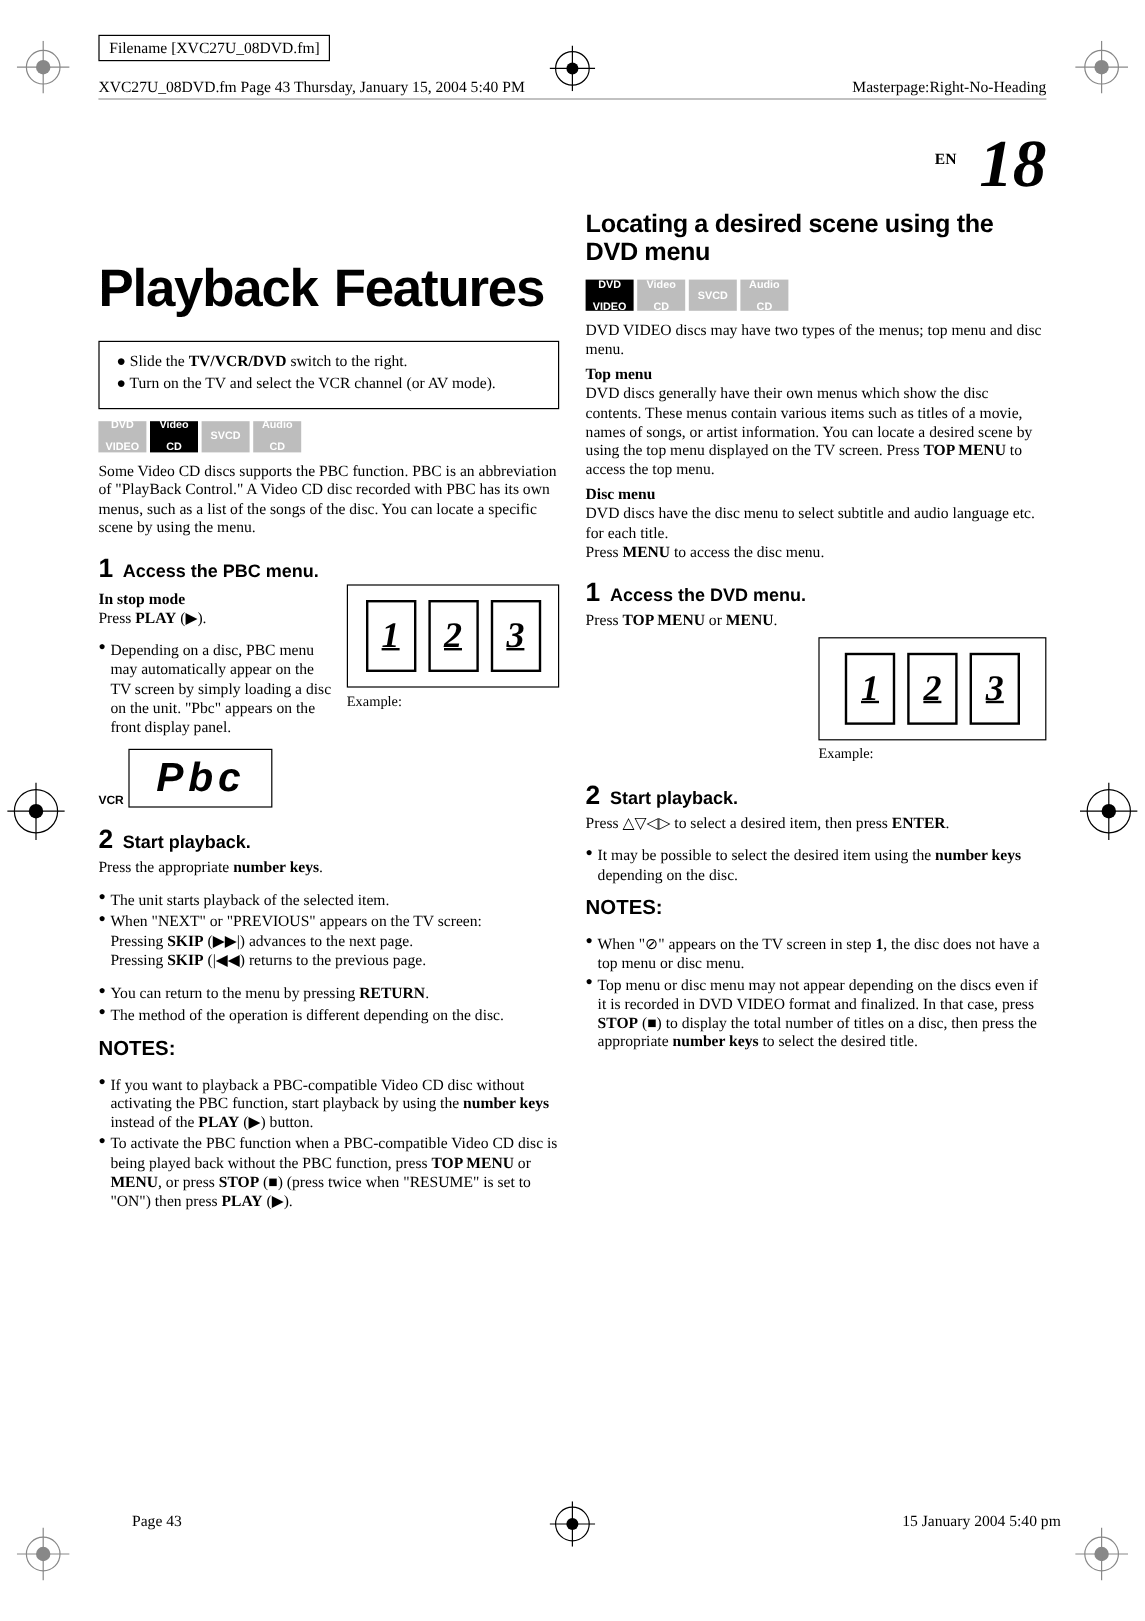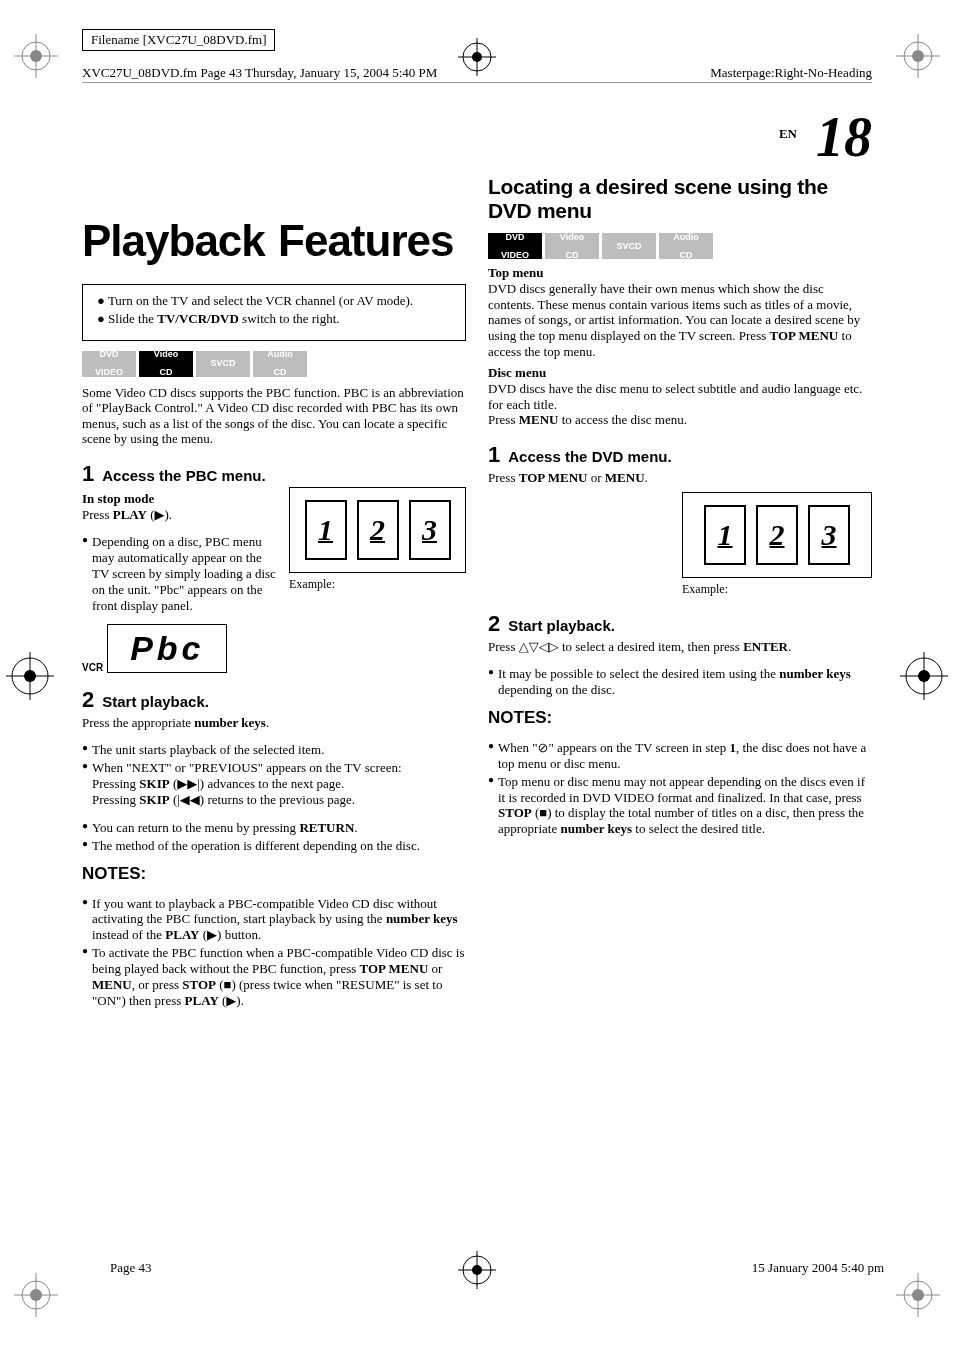--- a/index.html
+++ b/index.html
@@ -12,21 +12,21 @@
   .pg-num .en { font-size: 13px; font-weight: bold; font-style: normal; vertical-align: 18px; margin-right: 19px; }
   .columns { display: flex; gap: 22px; margin-top: 6px; }
   .col { width: 50%; }
   .main-title { font-family: Arial, Helvetica, sans-serif; font-weight: 900; font-size: 44px; letter-spacing: -1px; word-spacing: 2px; margin-top: 41px; }
   .intro-box { border: 1px solid #000; padding: 8px 14px 10px 14px; font-size: 13px; margin-top: 18px; }
   .bulleted { list-style: none; padding-left: 0; }
   .bulleted li::before { content: "● "; }
   .bulleted li { padding-left: 0; margin-bottom: 2px; line-height: 1.25; }
   .section-title { font-family: Arial, Helvetica, sans-serif; font-weight: 900; font-size: 21px; line-height: 1.15; letter-spacing: -0.3px; margin-top: 18px; }
   .badges { display: flex; gap: 3px; margin-top: 10px; }
-  .badge { width: 54px; height: 26px; background: #000; color: #fff; font-family: Arial, Helvetica, sans-serif; font-weight: bold; font-size: 9px; display: flex; align-items: center; justify-content: center; text-align: center; line-height: 1; }
+  .badge { width: 40px; height: 26px; background: #000; color: #fff; font-family: Arial, Helvetica, sans-serif; font-weight: bold; font-size: 9px; display: flex; align-items: center; justify-content: center; text-align: center; line-height: 1; }
   .badge.grey { background: #bdbdbd; color: #fff; }
   .badge span { display: block; }
   .body-text { font-size: 13px; line-height: 1.2; margin-top: 8px; }
   .step { display: flex; align-items: baseline; gap: 8px; margin-top: 14px; }
   .step-num { font-family: Arial, Helvetica, sans-serif; font-weight: 900; font-size: 22px; }
   .step-title { font-family: Arial, Helvetica, sans-serif; font-weight: 900; font-size: 15px; }
   .sublabel { font-weight: bold; font-size: 13px; margin-top: 4px; }
   .small-list { list-style: none; font-size: 13px; margin-top: 12px; padding-left: 0; }
   .small-list > li { position: relative; padding-left: 10px; margin-top: 2px; line-height: 1.22; }
   .small-list > li::before { content: "●"; position: absolute; left: 0; top: 0; font-size: 10px; }
@@ -129,22 +129,22 @@
     <div class="pg-num"><span class="en">EN</span><span>18</span></div>
   </div>
 
   <div class="columns">
 
     <div class="col">
       <h1 class="main-title">Playback Features</h1>
 
       <div class="intro-box">
         <ul class="bulleted">
+          <li><span>Slide the </span><span class="para-strong">TV/VCR/DVD</span><span> switch to the right.</span></li>
           <li><span>Turn on the TV and select the VCR channel (or AV mode).</span></li>
-          <li><span>Slide the </span><span class="para-strong">TV/VCR/DVD</span><span> switch to the right.</span></li>
         </ul>
       </div>
 
 
       <div class="badges">
         <div class="badge grey">
             <div><span>DVD</span><br><span>VIDEO</span></div>
           </div>
         <div class="badge">
             <div><span>Video</span><br><span>CD</span></div>
@@ -226,20 +226,21 @@
             <div><span>Video</span><br><span>CD</span></div>
           </div>
         <div class="badge grey">
             <span>SVCD</span>
           </div>
         <div class="badge grey">
             <div><span>Audio</span><br><span>CD</span></div>
           </div>
       </div>
 
+      <p class="body-text">DVD VIDEO discs may have two types of the menus; top menu and disc menu.</p>
 
       <div class="sublabel" style="margin-top:6px">Top menu</div>
       <p class="body-text" style="margin-top:0"><span>DVD discs generally have their own menus which show the disc contents. These menus contain various items such as titles of a movie, names of songs, or artist information. You can locate a desired scene by using the top menu displayed on the TV screen. Press </span><span class="para-strong">TOP MENU</span><span> to access the top menu.</span></p>
 
       <div class="sublabel" style="margin-top:6px">Disc menu</div>
       <p class="body-text" style="margin-top:0">DVD discs have the disc menu to select subtitle and audio language etc. for each title.</p>
       <p class="body-text" style="margin-top:0"><span>Press </span><span class="para-strong">MENU</span><span> to access the disc menu.</span></p>
 
       <div class="step">
         <span class="step-num">1</span>

